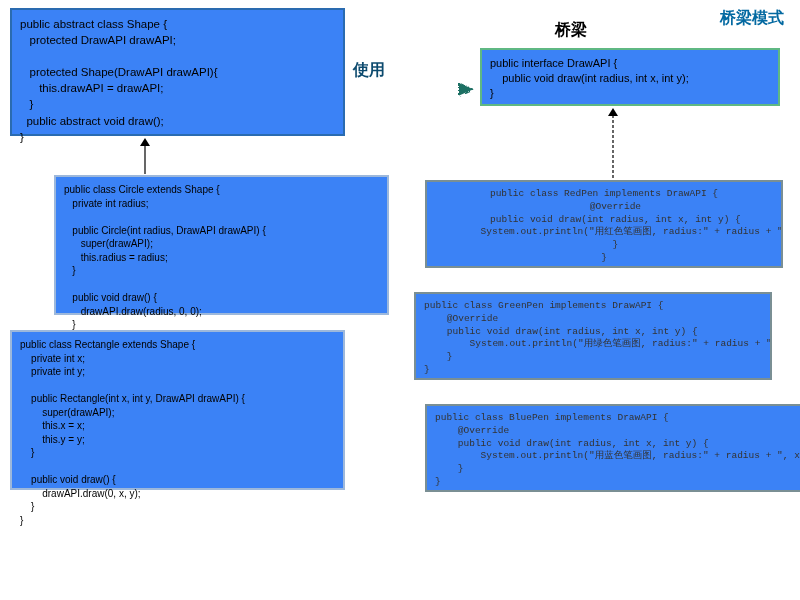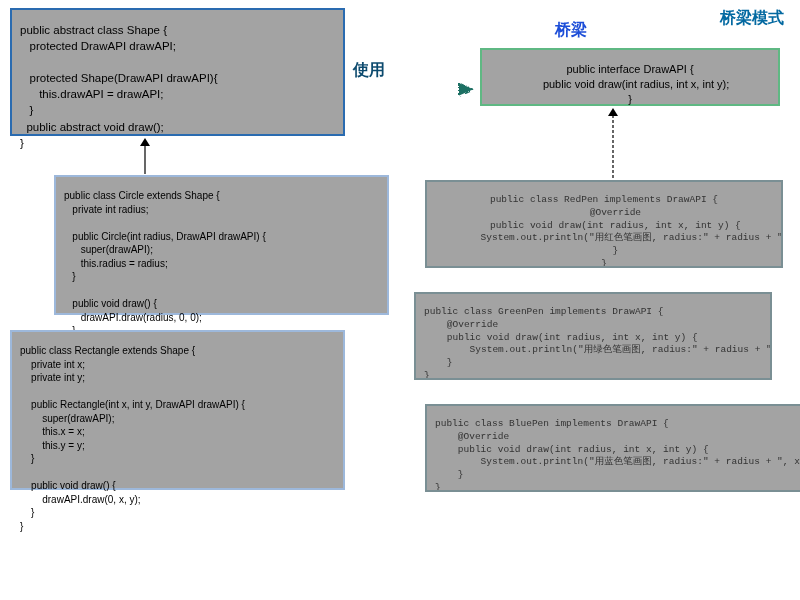--- a/index.html
+++ b/index.html
@@ -6,22 +6,22 @@
   body {
     font-family: Arial, sans-serif;
     background: #fff;
     width: 800px;
     height: 600px;
     position: relative;
     overflow: hidden;
   }
   .box {
     position: absolute;
-    background: #a3a3a3;
-    padding: 12px 8px;
+    background: #3b82f6;
+    padding: 6px 8px;
     font-size: 10px;
     line-height: 1.35;
     font-family: "Helvetica Neue", Arial, sans-serif;
     white-space: pre;
   }
   .box-shape {
     left: 10px; top: 8px;
     width: 335px; height: 128px;
     border: 2px solid #2a6bb0;
     font-size: 11.5px;
@@ -38,21 +38,20 @@
     left: 10px; top: 330px;
     width: 335px; height: 160px;
     border: 2px solid #9db8db;
     font-size: 10px;
   }
   .box-drawapi {
     left: 480px; top: 48px;
     width: 300px; height: 58px;
     border: 2px solid #5fb883;
     font-size: 11px;
-    text-align: center;
   }
   .box-redpen {
     left: 425px; top: 180px;
     width: 358px; height: 88px;
     border: 2px solid #7a8f94;
     font-family: "Courier New", monospace;
     font-size: 9.5px;
     color: #333;
     overflow: hidden;
     text-align: center;
@@ -78,21 +77,21 @@
   .title-pattern {
     position: absolute;
     right: 16px; top: 8px;
     color: #0369a1;
     font-size: 16px;
     font-weight: bold;
   }
   .label-bridge {
     position: absolute;
     left: 555px; top: 20px;
-    color: #1d4ed8;
+    color: #000000;
     font-size: 16px;
     font-weight: bold;
   }
   .label-use {
     position: absolute;
     left: 353px; top: 60px;
     color: #0c4a6e;
     font-size: 16px;
     font-weight: bold;
   }

